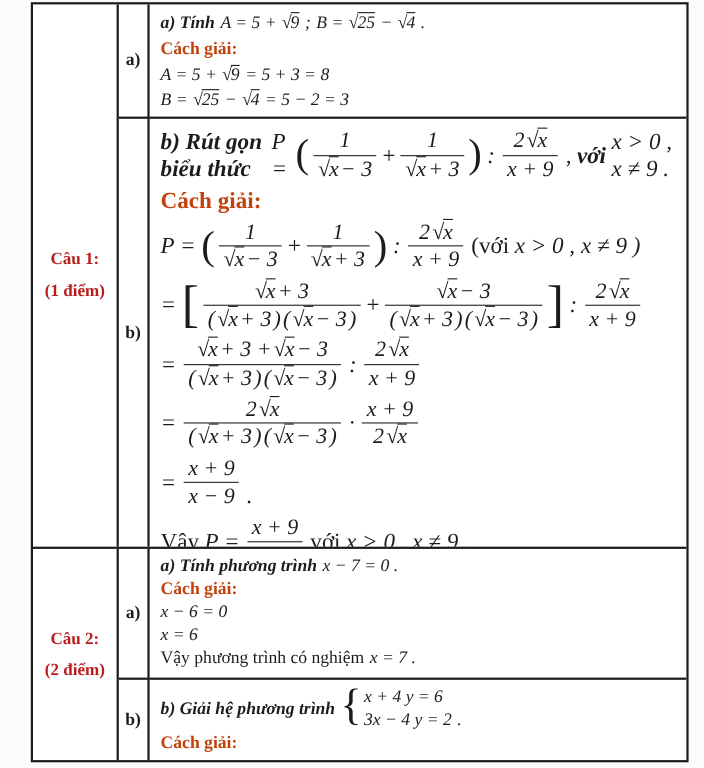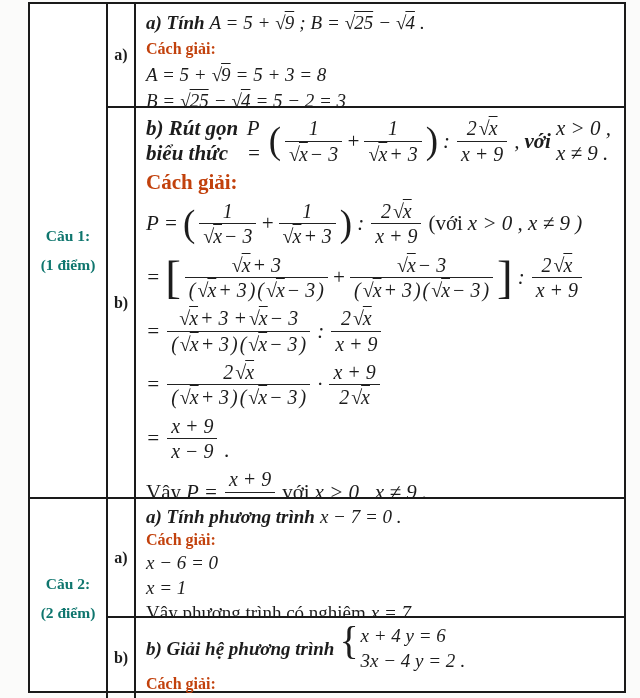--- a/index.html
+++ b/index.html
@@ -13,31 +13,31 @@
     position:absolute;left:28px;top:2px;width:594px;height:687px;
     border:2px solid #1a1a1a;background:#ffffff;
     display:flex;flex-direction:column;
   }
   .band{display:grid;grid-template-columns:78px 28px 1fr;}
   .band1{height:493px;border-bottom:2px solid #1a1a1a;grid-template-rows:104px 1fr;}
   .band2{flex:1;grid-template-rows:119px 1fr;}
   .cau-cell{
     grid-column:1;grid-row:1 / span 2;border-right:2px solid #1a1a1a;
     display:flex;flex-direction:column;justify-content:center;align-items:center;gap:11px;
-    color:#0f766e;font-weight:700;font-size:15.5px;text-align:center;
+    color:#b91c1c;font-weight:700;font-size:15.5px;text-align:center;
   }
   .ab{
     grid-column:2;border-right:2px solid #1a1a1a;
     display:flex;align-items:center;justify-content:center;
     font-weight:700;font-size:16px;
   }
   .ab.r1,.content.r1{grid-row:1;border-bottom:2px solid #1a1a1a;}
   .ab.r2,.content.r2{grid-row:2;}
   .content{grid-column:3;padding:4px 8px 2px 10px;overflow:hidden;}
-  .line{display:flex;align-items:center;gap:5px;margin:4px 0;min-height:18px;font-size:19px;}
+  .line{display:flex;align-items:center;gap:5px;margin:4px 0;min-height:18px;font-size:16px;}
   .c1b .line{margin:4px 0;font-size:21px;}
   .c2a .line,.c2b .line{margin:3px 0;}
   .red{color:#c2410c;font-weight:700;font-size:16px;margin-top:6px;margin-bottom:6px;}
   .bi{font-weight:700;font-style:italic;}
   .m{font-style:italic;}
   .up{font-style:normal;}
   .mrow{display:inline-flex;align-items:baseline;gap:2px;white-space:nowrap;}
   .g0{gap:0;}
   
   .sqrt{white-space:nowrap;font-style:italic;display:inline;}
@@ -349,21 +349,21 @@
           <span class="bi">a) Tính phương trình</span>
           <span class="m">x − 7 = 0 .</span>
         </div>
         <div class="line red">
           <span>Cách giải:</span>
         </div>
         <div class="line m">
           <span>x − 6 = 0</span>
         </div>
         <div class="line m">
-          <span>x = 1</span>
+          <span>x = 6</span>
         </div>
         <div class="line">
           <span class="up">Vậy phương trình có nghiệm</span>
           <span class="m">x = 7 .</span>
         </div>
       </div>
 
       <div class="ab r2">
         <span>b)</span>
       </div>

